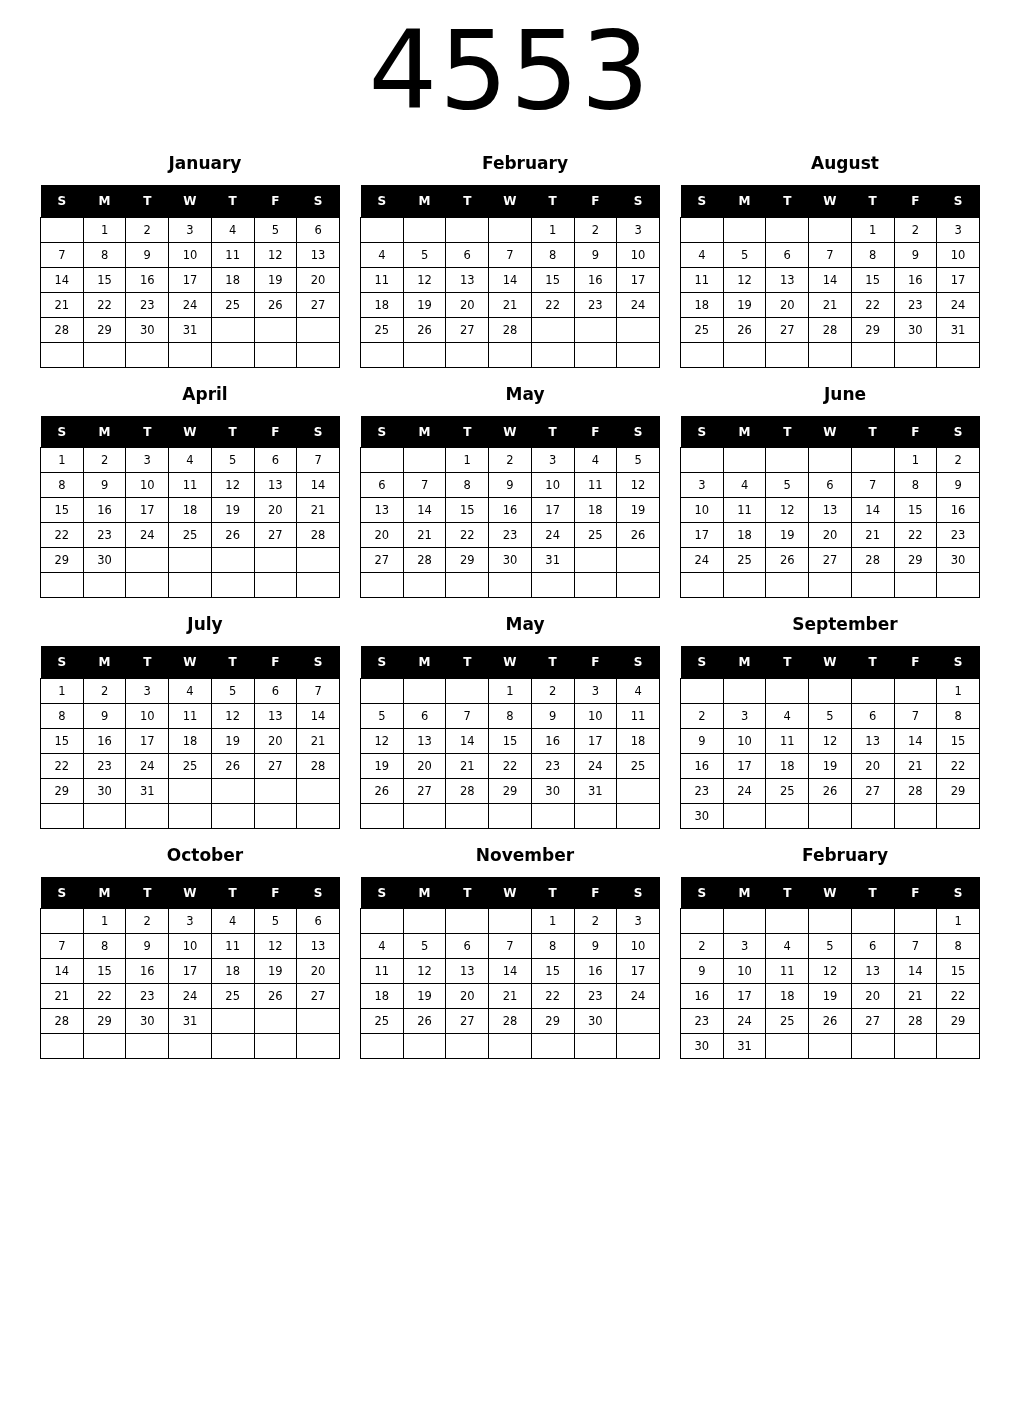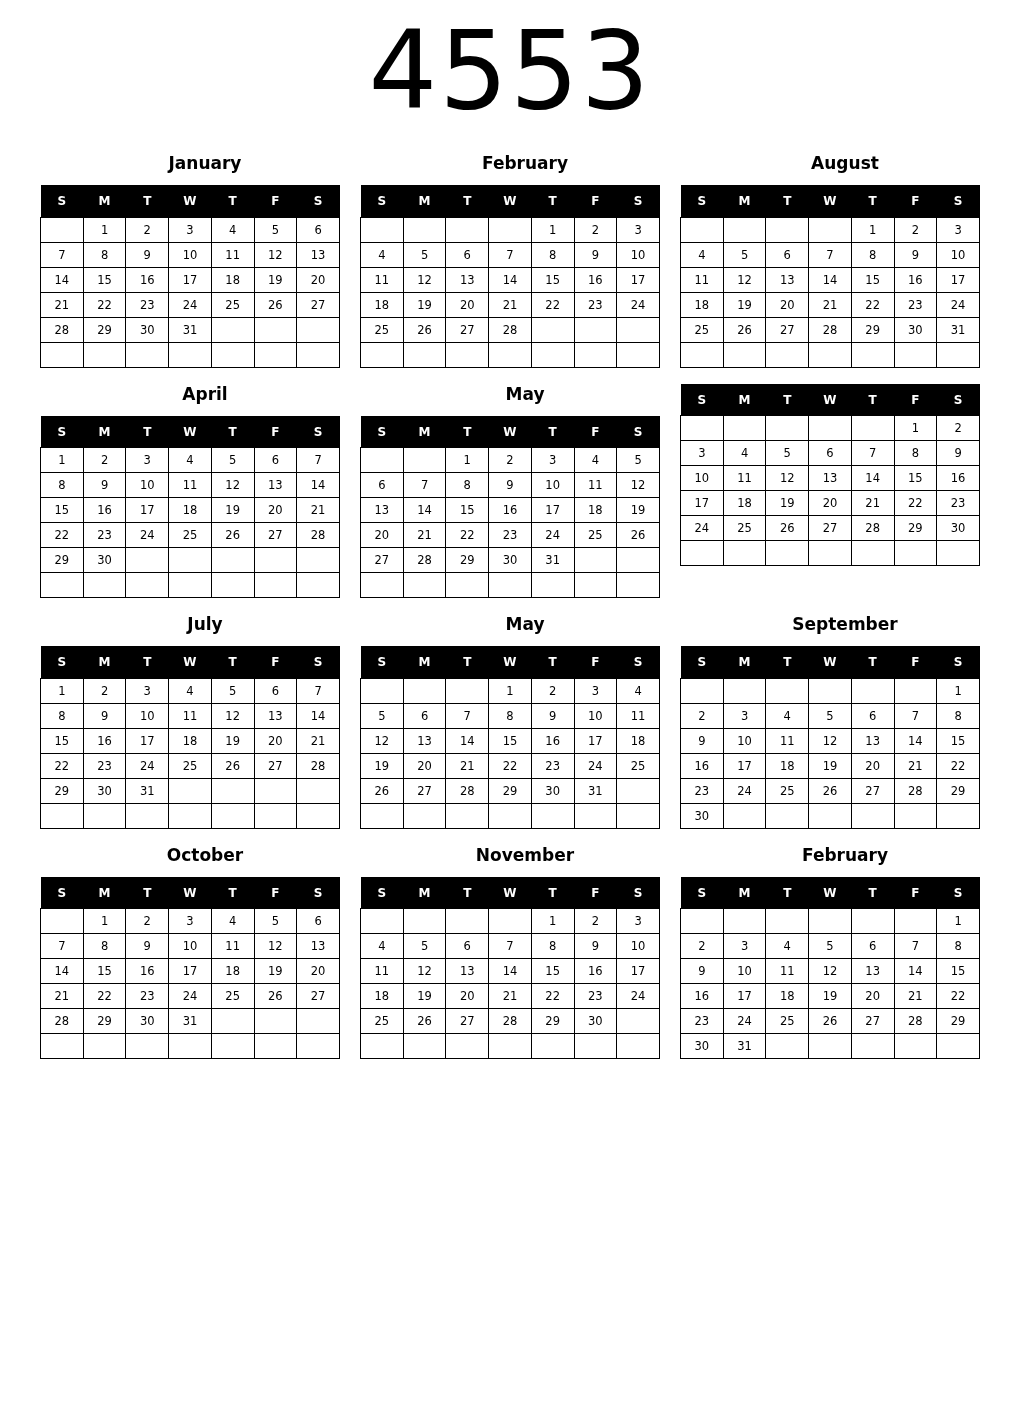--- a/index.html
+++ b/index.html
@@ -436,20 +436,21 @@
               <td></td>
               <td></td>
               <td></td>
               <td></td>
               <td></td>
             </tr>
           </tbody>
         </table>
       </div>
       <div class="month">
+        <div class="month-name">June</div>
         <table class="cal">
           <thead>
             <tr class="headrow">
               <th>S</th>
               <th>M</th>
               <th>T</th>
               <th>W</th>
               <th>T</th>
               <th>F</th>
               <th>S</th>

